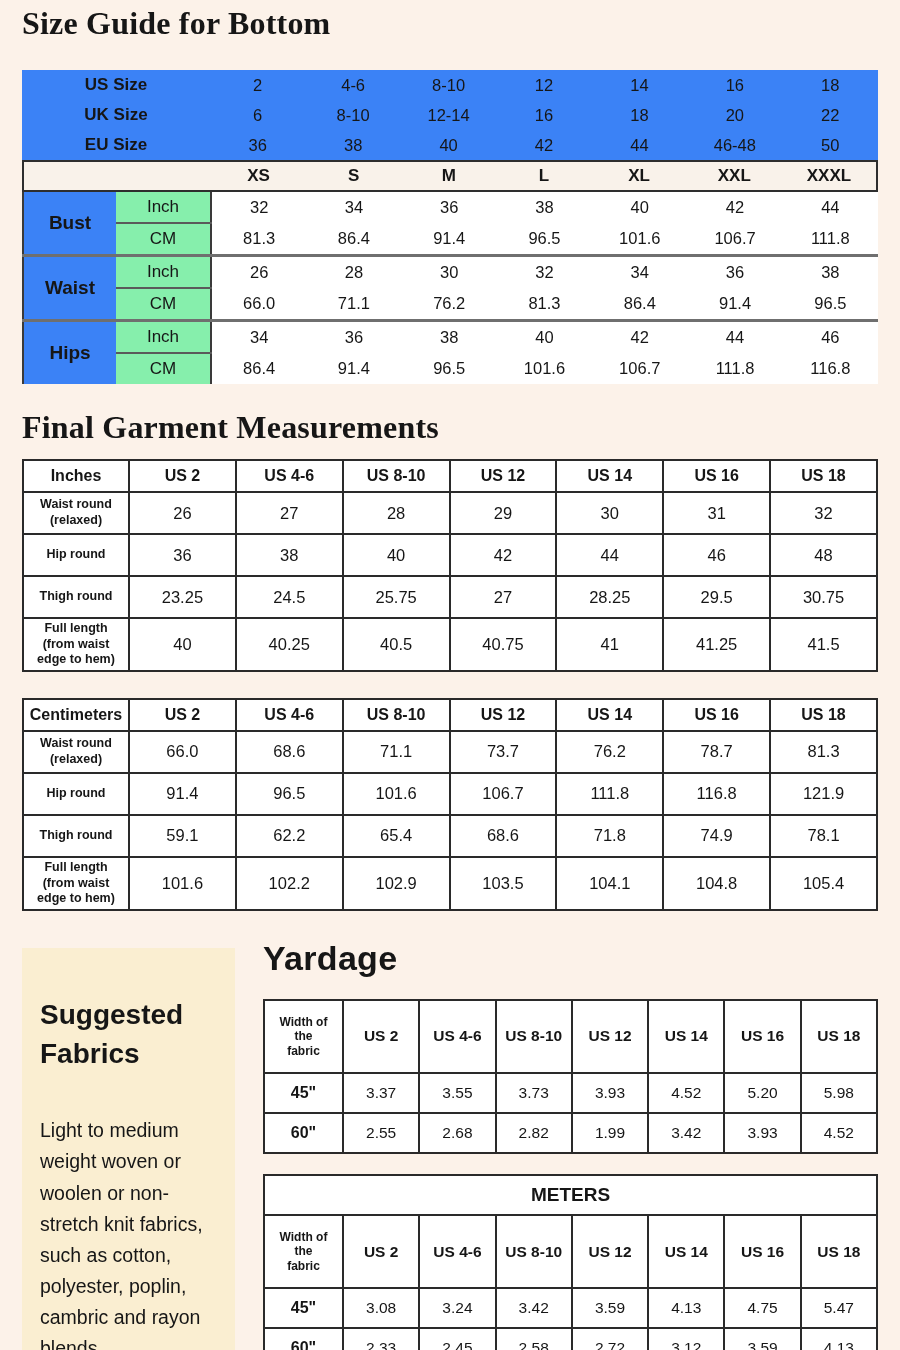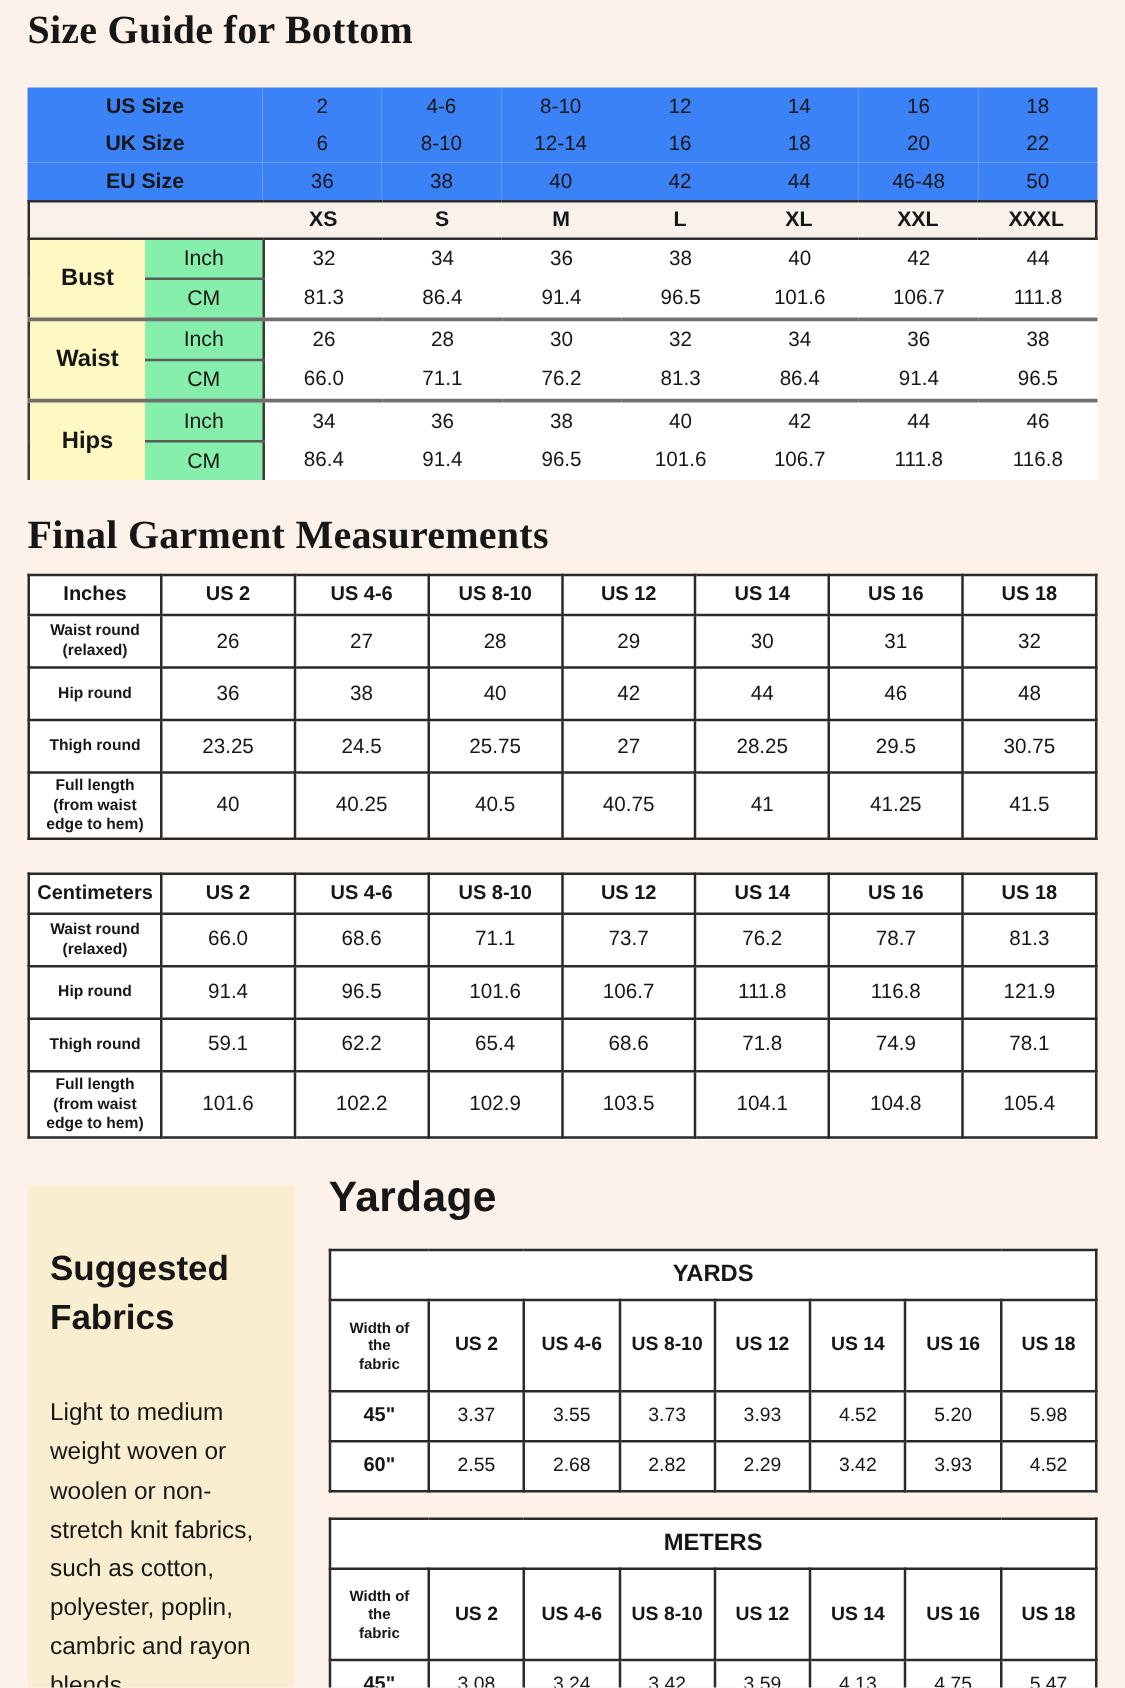--- a/index.html
+++ b/index.html
@@ -17,21 +17,21 @@
   td{text-align:center;vertical-align:middle;padding:0;font-size:16.5px}
 
   
   .ct td{background:#3b82f6;height:30px}
   .ct .cl{font-weight:700;font-size:17px}
   
   .lt{border:2px solid #2e2e2e}
   .lt td{background:#f9f2ea;height:28px;font-weight:700;font-size:17px}
   
   .bt td{height:30px}
-  .bt .g{background:#fef9c3;font-weight:700;font-size:19px;border-left:2px solid #3a3a3a}
+  .bt .g{background:#3b82f6;font-weight:700;font-size:19px;border-left:2px solid #3a3a3a}
   .bt .u{background:#86efac;font-size:17px;border-right:2px solid #3a3a3a}
   .bt .ub{border-bottom:2px solid #5a5a5a}
   .bt .v{background:transparent;background:#fff}
   .bt tr.sep td{border-top:3px solid #6f6f6f}
 
   
   .gt td{border:2px solid #2a2a2a;background:#fff}
   .gt tr{height:42px}
   .gt tr.hr{height:32px}
   .gt .uh,.gt .ch{font-weight:700;font-size:16px}
@@ -326,23 +326,20 @@
 
     <div class="ycol">
       <h2 class="ytitle">Yardage</h2>
 
       <table class="yt">
         <colgroup>
             <col class="yc1">
             <col span="7">
           </colgroup>
         <tbody>
-            <tr>
-          <td class="tt" colspan="8">YARDS</td>
-        </tr>
         <tr class="yh">
           <td class="corner">Width of the fabric</td>
           <td class="ch">US 2</td>
           <td class="ch">US 4-6</td>
           <td class="ch">US 8-10</td>
           <td class="ch">US 12</td>
           <td class="ch">US 14</td>
           <td class="ch">US 16</td>
           <td class="ch">US 18</td>
         </tr>
@@ -354,21 +351,21 @@
           <td class="v">3.93</td>
           <td class="v">4.52</td>
           <td class="v">5.20</td>
           <td class="v">5.98</td>
         </tr>
         <tr class="dr">
           <td class="rh">60"</td>
           <td class="v">2.55</td>
           <td class="v">2.68</td>
           <td class="v">2.82</td>
-          <td class="v">2.29</td>
+          <td class="v">1.99</td>
           <td class="v">3.42</td>
           <td class="v">3.93</td>
           <td class="v">4.52</td>
         </tr>
       </tbody>
         </table>
 
       <table class="yt yt2">
         <colgroup>
             <col class="yc1">

